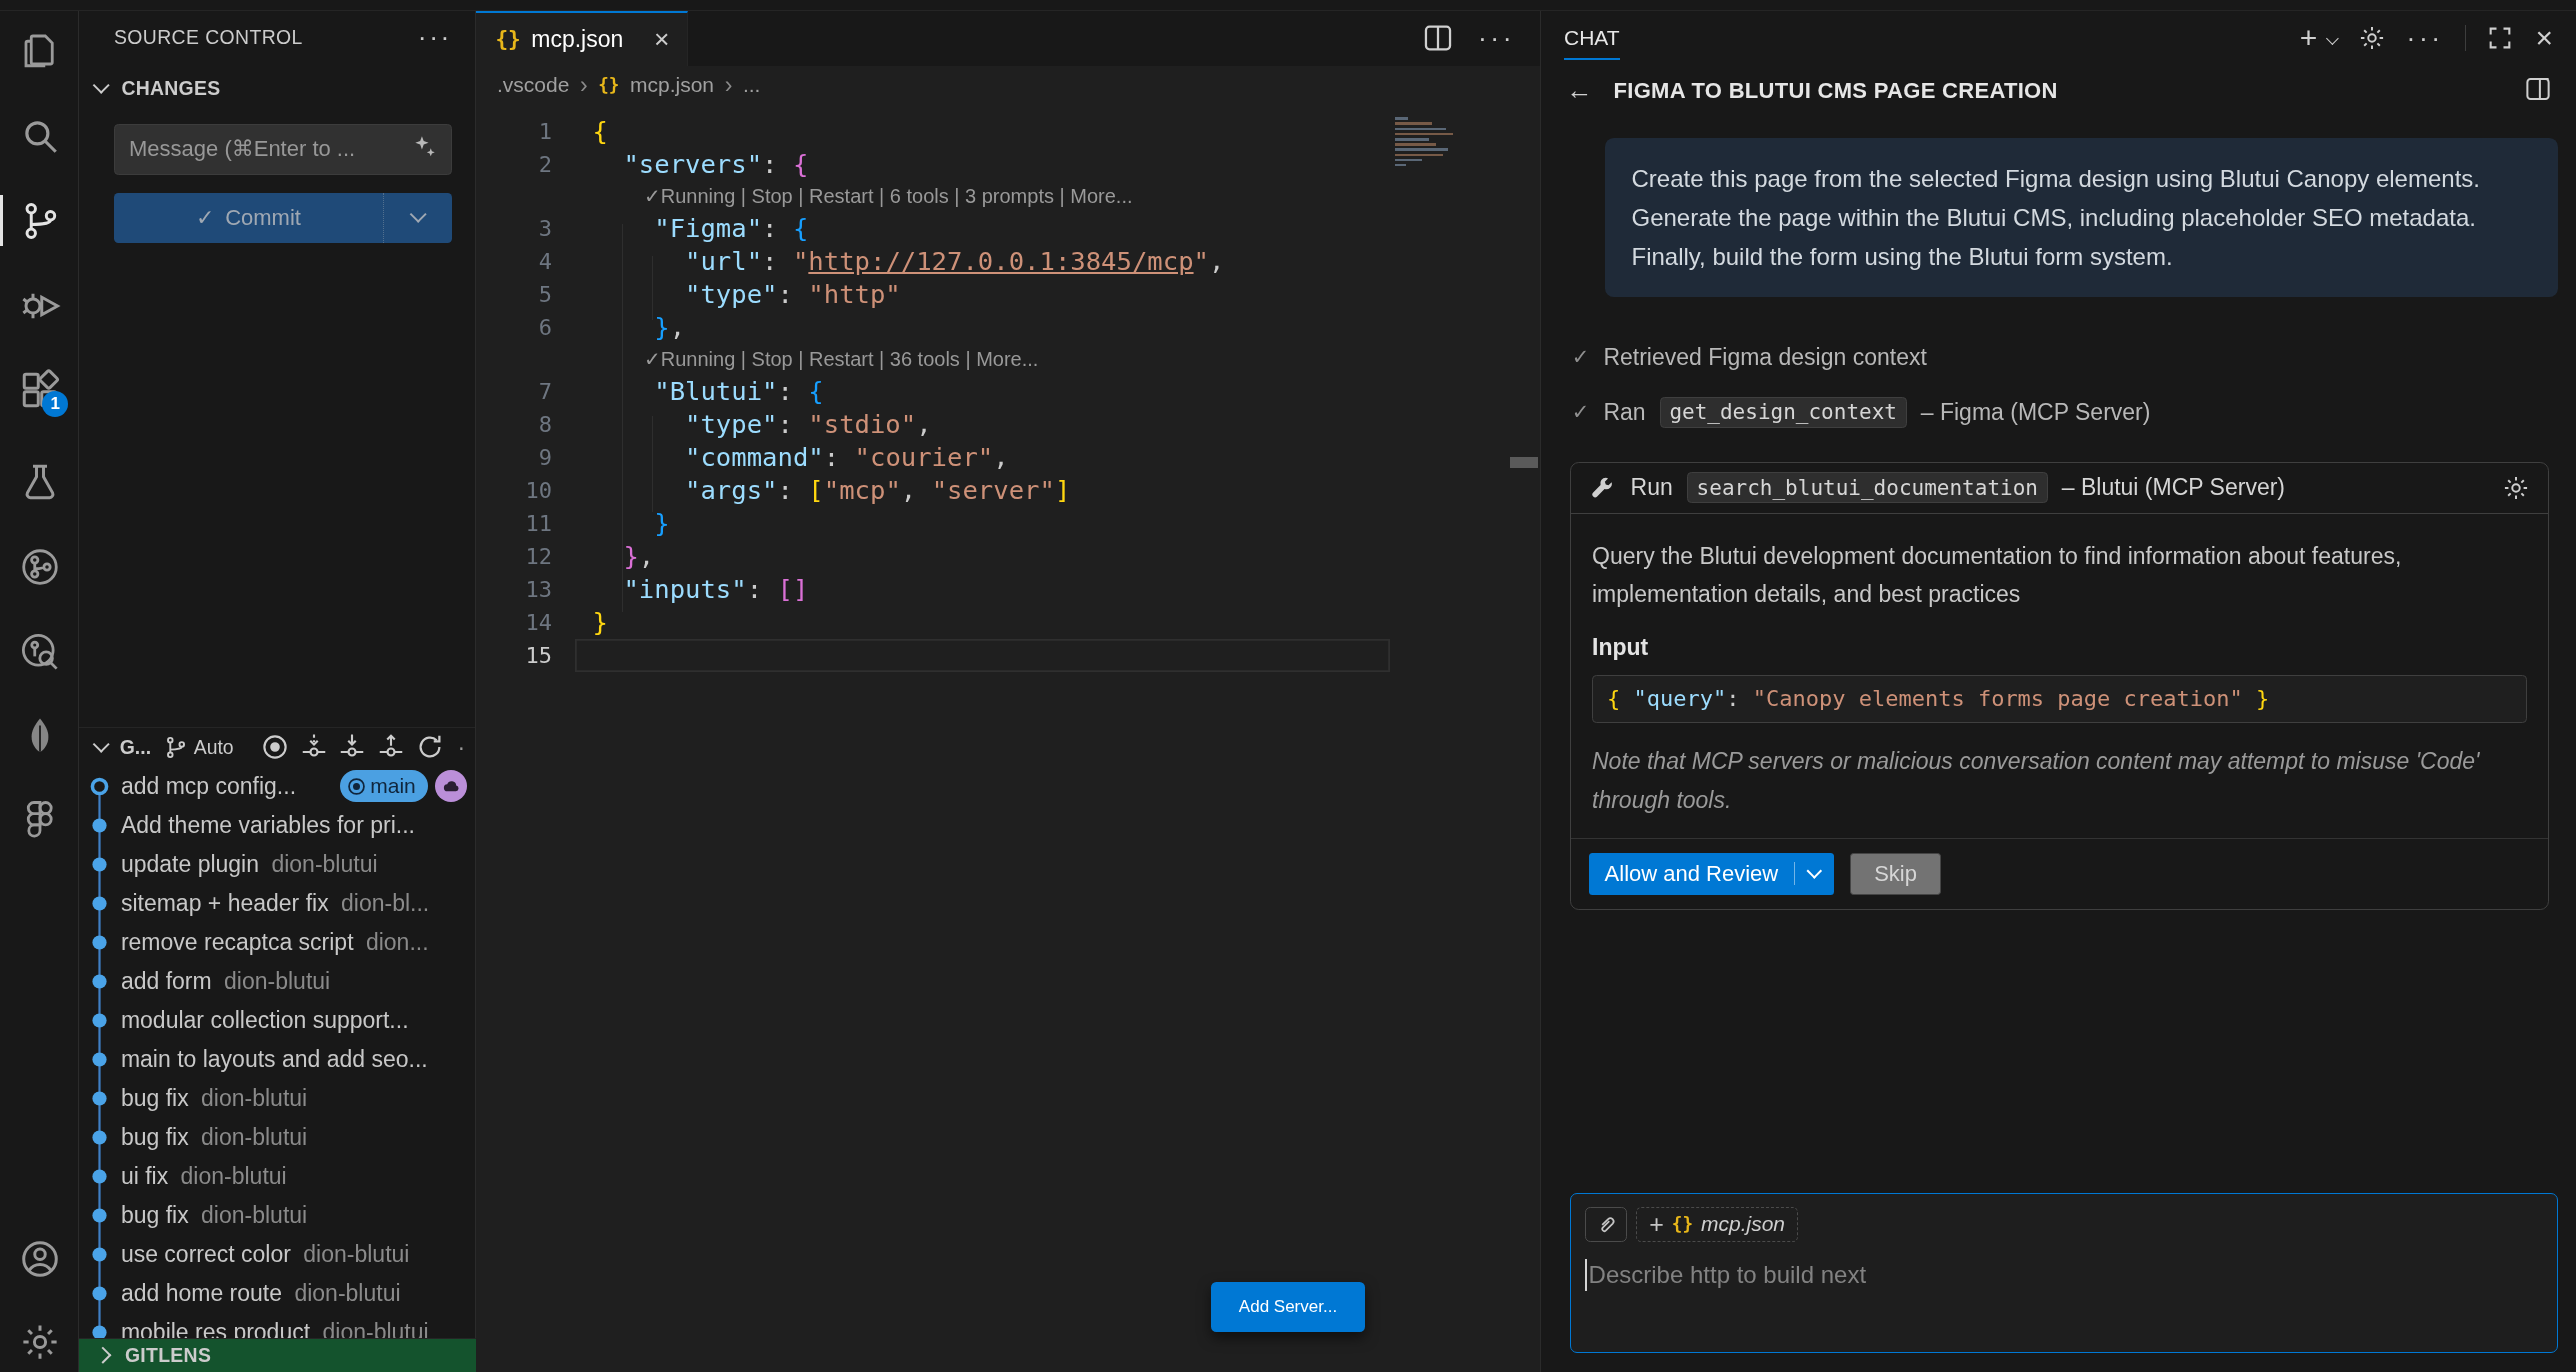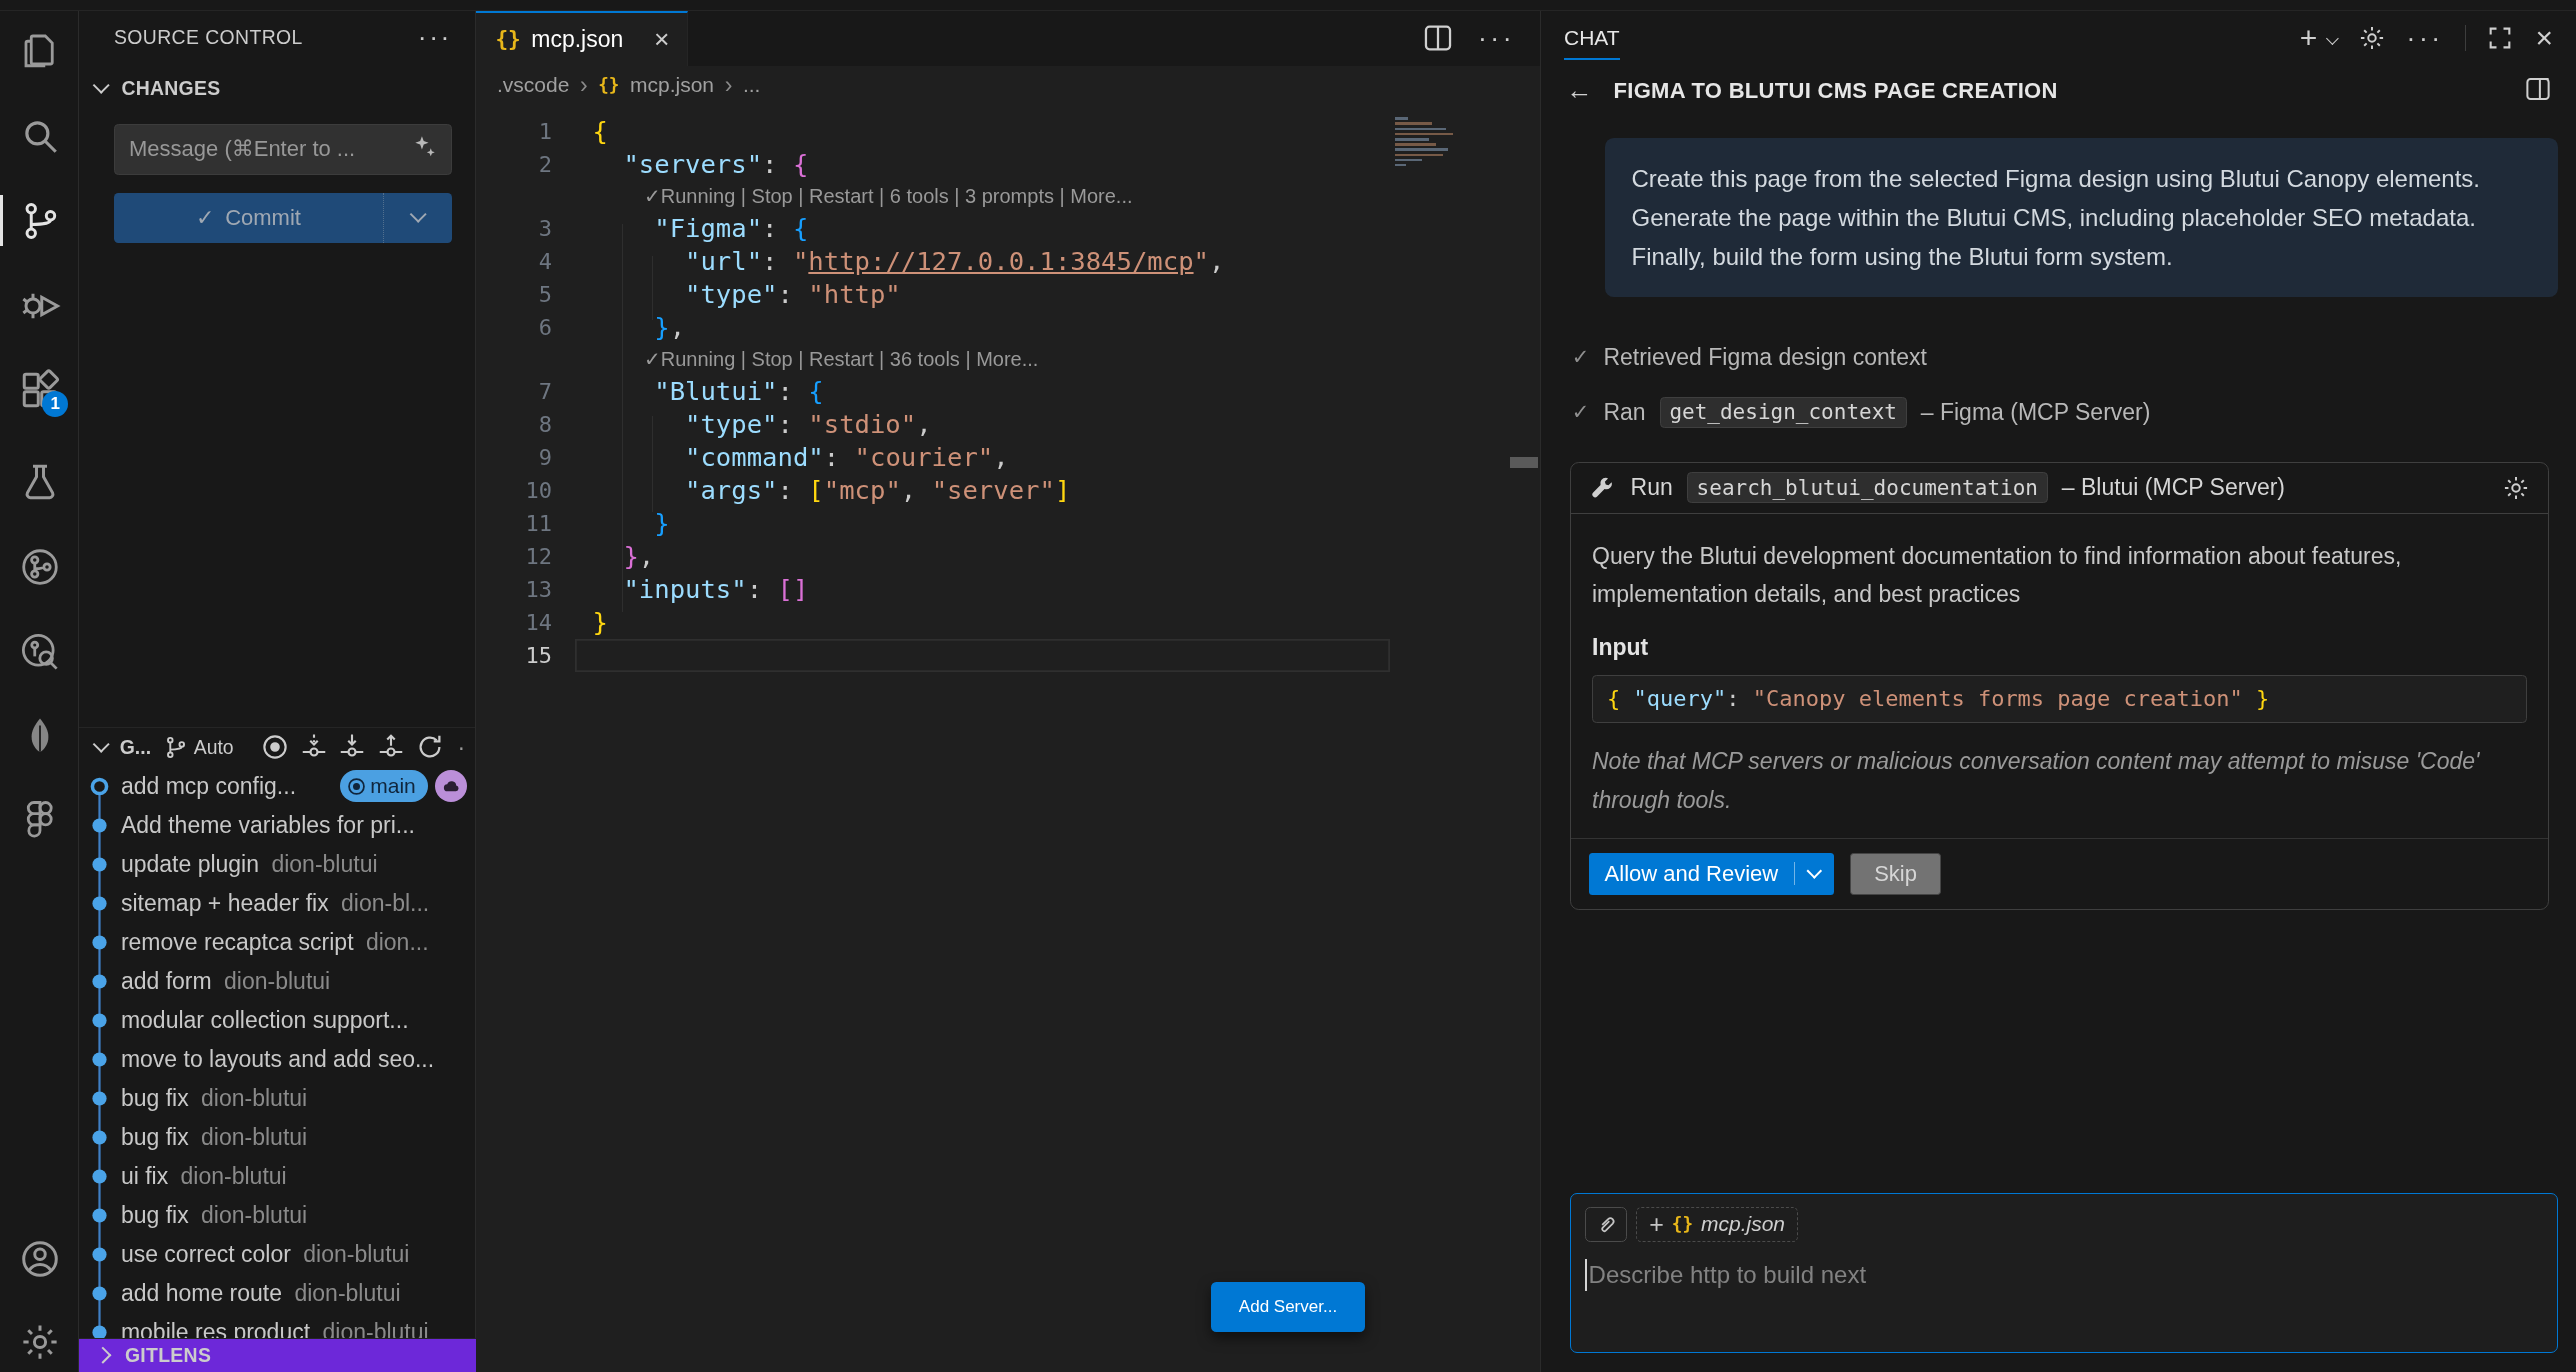--- a/index.html
+++ b/index.html
@@ -42,21 +42,21 @@
   .graph-actions svg { width:30px; height:30px; }
   .graph-dot-more { font-size:23px; color:#9a9a9a; width:8.8px; overflow:hidden; }
   .commit-list { position:absolute; left:0; top:39px; width:397px; }
   .commit-row { height:39px; display:flex; align-items:center; min-width:0; padding-right:8.8px; }
   .commit-row svg.graph { width:41px; height:39px; flex:0 0 41px; }
   .commit-msg { margin-left:0.9px; font-size:23px; color:#c8c8c8; white-space:nowrap; overflow:hidden; }
   .commit-ref { margin-left:12.4px; font-size:23px; color:#8a8a8a; white-space:nowrap; overflow:hidden; flex-shrink:9; }
   .badge-wrap { margin-left:auto; display:flex; align-items:center; gap:7px; flex-shrink:0; }
   .badge-main { height:32px; border-radius:16px; background:#4ba0e2; display:flex; align-items:center; gap:3.5px; padding:0 12.4px 0 5.3px; color:#10253c; font-size:21px; }
   .badge-cloud { width:32px; height:32px; border-radius:16px; background:#bb8fd9; display:flex; align-items:center; justify-content:center; color:#2a1f33; }
-  .gitlens-row { position:absolute; left:0; top:1327px; width:397px; height:35px; border-top:0.9px solid #252525; display:flex; align-items:center; gap:16px; padding-left:17.6px; background:#6d28d9; }
+  .gitlens-row { position:absolute; left:0; top:1327px; width:397px; height:35px; border-top:0.9px solid #252525; display:flex; align-items:center; gap:16px; padding-left:17.6px; background:#14532d; }
   .gitlens-row .chev { border-color:#cccccc; }
   .gitlens-label { font-size:19.4px; font-weight:bold; color:#cccccc; letter-spacing:0.3px; }
 
   
   .editor { position:absolute; left:476px; top:10.6px; width:1065px; height:1362px; background:#1f1f1f; border-right:0.9px solid #2b2b2b; }
   .tabbar { position:absolute; left:0; top:0; width:100%; height:55px; background:#181818; display:flex; }
   .tab { width:212px; height:55px; background:#1f1f1f; border-top:2.6px solid #0078d4; border-right:0.9px solid #252525; display:flex; align-items:center; padding:0 17.6px 0 19.4px; gap:10.6px; }
   .braces { color:#e8b71a; font-family:"DejaVu Sans Mono",monospace; font-weight:bold; font-size:21px; }
   .tab-name { font-size:23px; color:#ffffff; }
   .tab-close { margin-left:auto; font-size:26.5px; color:#cccccc; }
@@ -377,21 +377,21 @@
               <line x1="23" x2="23" y1="0" y2="44" stroke="#3f7fc4" stroke-width="2.5"></line>
               <circle cx="23" cy="22" r="8" fill="#4aa3e8"></circle>
             </svg>
             <span class="commit-msg">modular collection support...</span>
           </div>
           <div class="commit-row">
             <svg class="graph" viewBox="0 0 46 44">
               <line x1="23" x2="23" y1="0" y2="44" stroke="#3f7fc4" stroke-width="2.5"></line>
               <circle cx="23" cy="22" r="8" fill="#4aa3e8"></circle>
             </svg>
-            <span class="commit-msg">move to layouts and add seo...</span>
+            <span class="commit-msg">main to layouts and add seo...</span>
           </div>
           <div class="commit-row">
             <svg class="graph" viewBox="0 0 46 44">
               <line x1="23" x2="23" y1="0" y2="44" stroke="#3f7fc4" stroke-width="2.5"></line>
               <circle cx="23" cy="22" r="8" fill="#4aa3e8"></circle>
             </svg>
             <span class="commit-msg">bug fix</span>
             <span class="commit-ref">dion-blutui</span>
           </div>
           <div class="commit-row">

